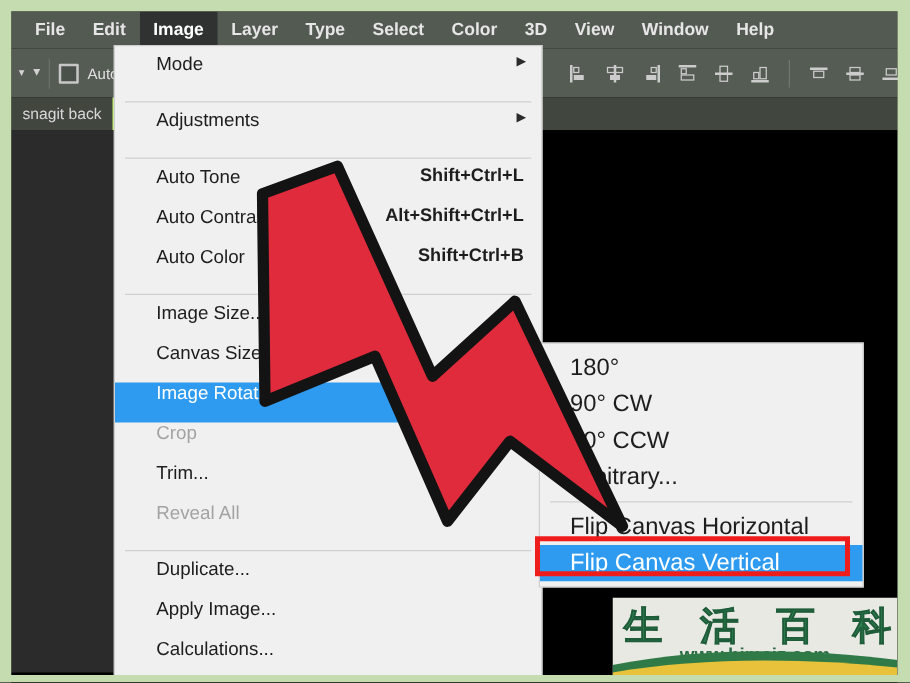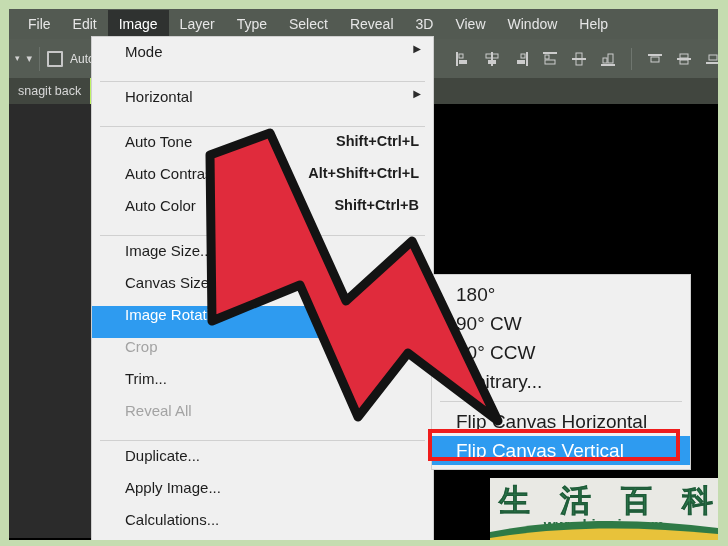--- a/index.html
+++ b/index.html
@@ -36,23 +36,23 @@
   
   .menubar {
     position: absolute;
     left: 9px; top: 9px;
     width: 709px; height: 30px;
     background: #535a52;
     z-index: 10;
   }
   .menubar-inner {
     display: flex;
-    align-items: center;
     height: 30px;
     padding-left: 8px;
+    font-weight: bold;
   }
   .menu-item {
     color: #e6e6e6;
     font-size: 14px;
     padding: 5px 11px;
     line-height: 19px;
     white-space: nowrap;
   }
   .menu-item.active {
     background: #2f3230;
@@ -289,21 +289,21 @@
   <div class="leftpanel"></div>
 
   <div class="menubar">
     <div class="menubar-inner" id="menubar-inner">
         <div class="menu-item">File</div>
         <div class="menu-item">Edit</div>
         <div class="menu-item active">Image</div>
         <div class="menu-item">Layer</div>
         <div class="menu-item">Type</div>
         <div class="menu-item">Select</div>
-        <div class="menu-item">Reveal</div>
+        <div class="menu-item">Color</div>
         <div class="menu-item">3D</div>
         <div class="menu-item">View</div>
         <div class="menu-item">Window</div>
         <div class="menu-item">Help</div>
       </div>
   </div>
 
   <div class="optionsbar">
     <div class="opt-left">
       <span class="opt-caret">▾</span>
@@ -390,21 +390,21 @@
       </div>
     </div>
 
   <div class="dropdown" id="dropdown">
       <div class="mrow">
         <span>Mode</span>
         <span class="arrow">▶</span>
       </div>
       <div class="msep"></div>
       <div class="mrow">
-        <span>Horizontal</span>
+        <span>Adjustments</span>
         <span class="arrow">▶</span>
       </div>
       <div class="msep"></div>
       <div class="mrow">
         <span>Auto Tone</span>
         <span class="sc">Shift+Ctrl+L</span>
       </div>
       <div class="mrow">
         <span>Auto Contrast</span>
         <span class="sc">Alt+Shift+Ctrl+L</span>

